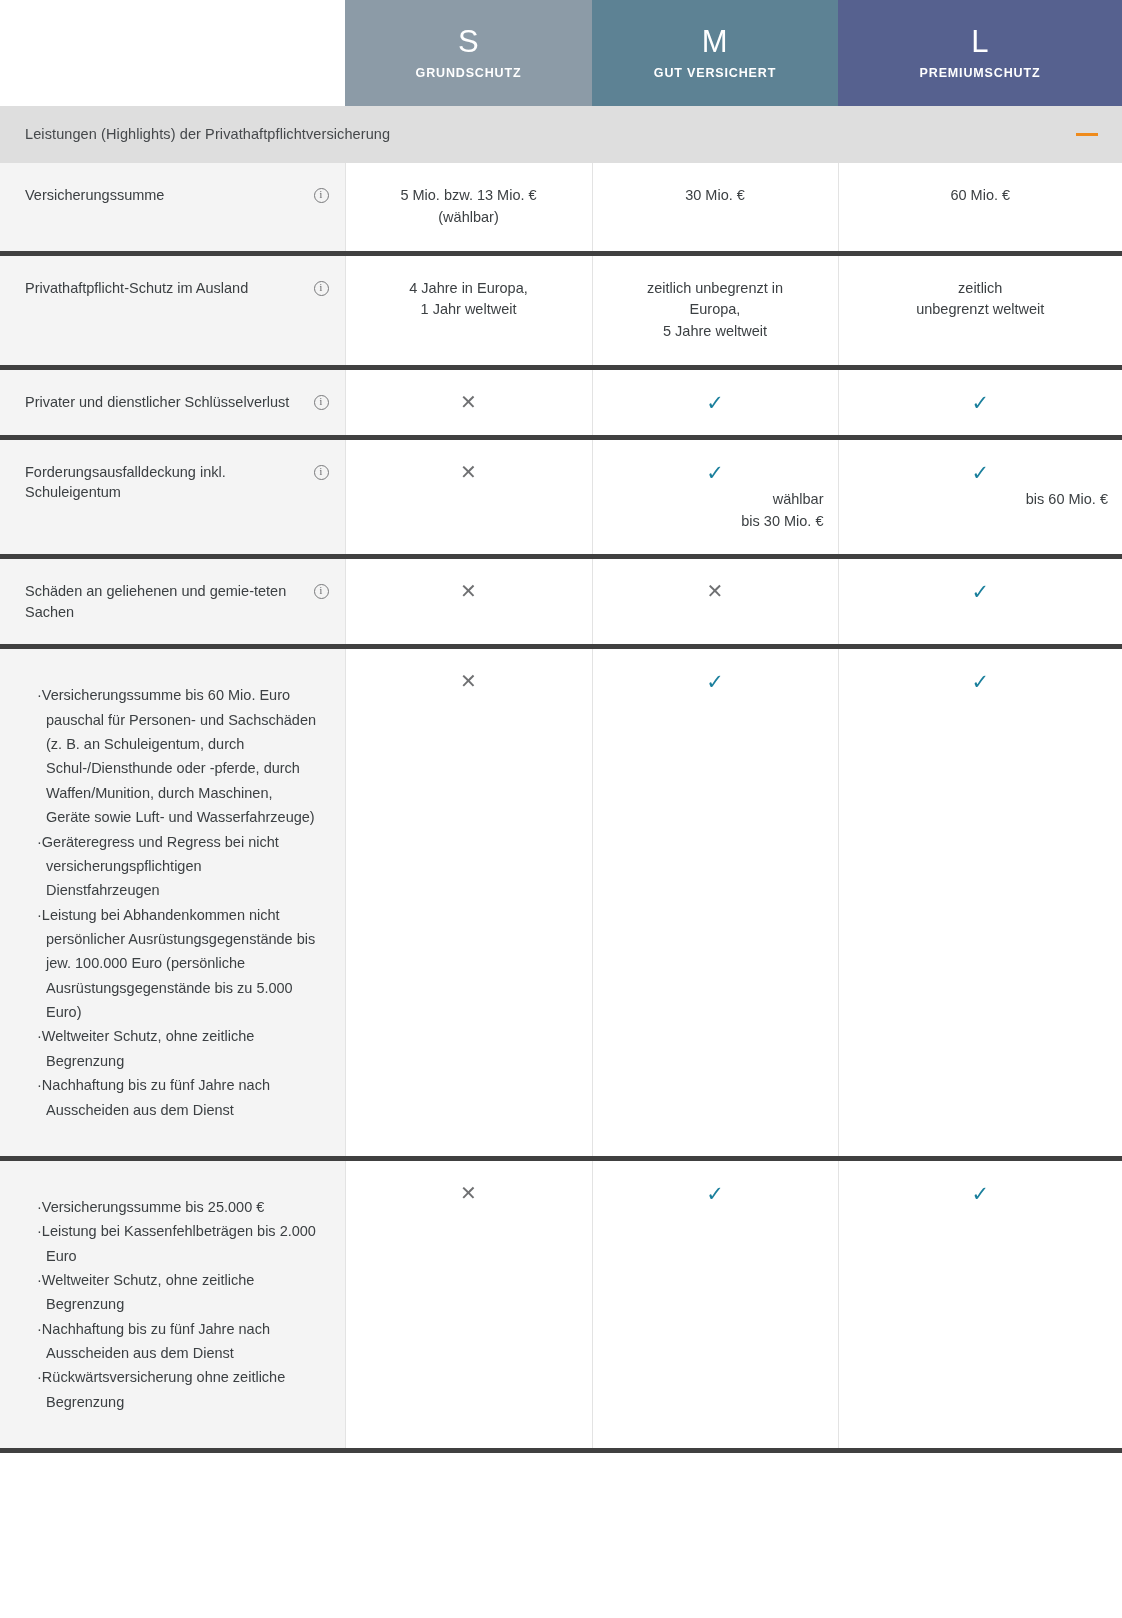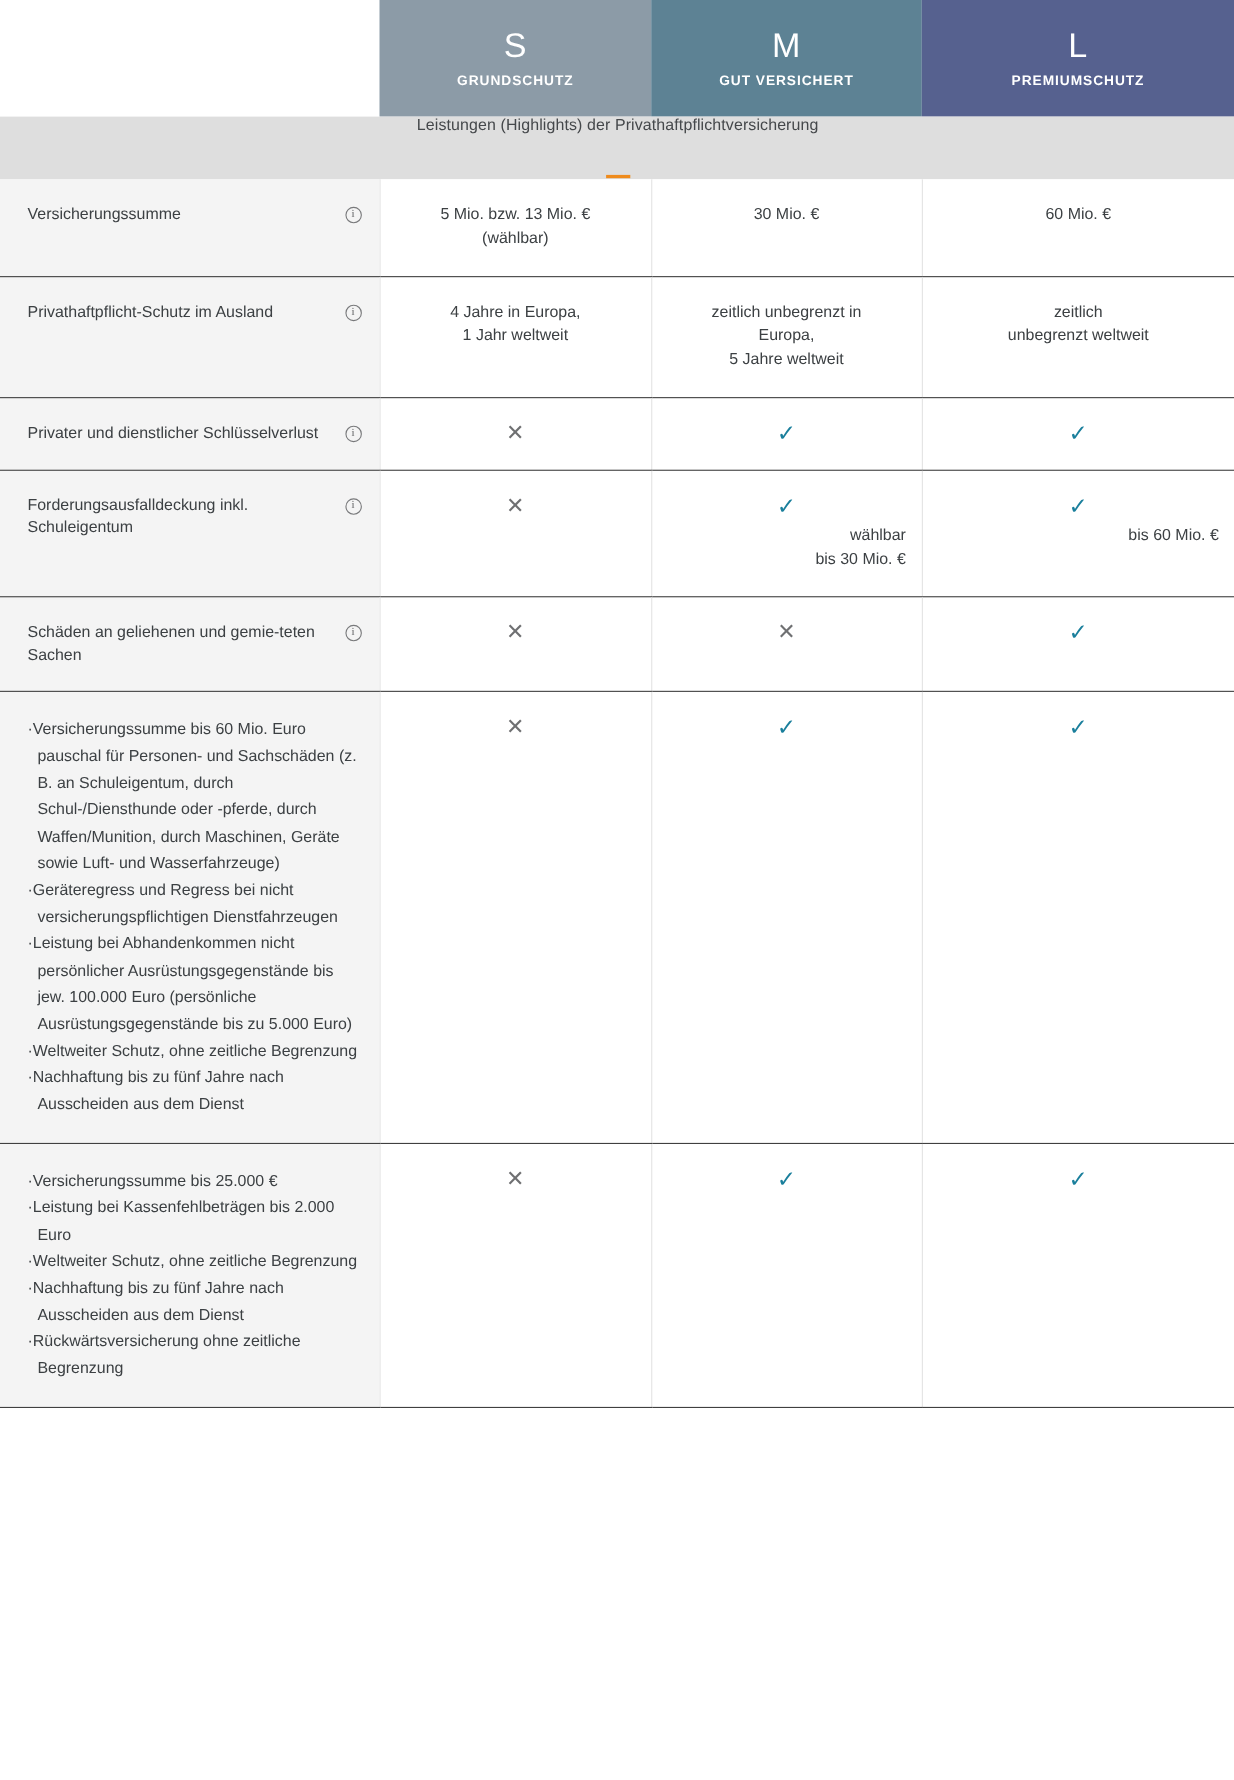--- a/index.html
+++ b/index.html
@@ -68,39 +68,38 @@
     background: #dedede;
     border: none;
     padding: 0;
   }
   .section-inner {
     height: 57px;
     display: flex;
     align-items: center;
     justify-content: space-between;
     padding: 0 24px 1px 25px;
-    flex-direction: column;
   }
   .section-title {
     font-size: 14.5px;
     color: #45484b;
     font-weight: 400;
     letter-spacing: 0.1px;
   }
   .collapse-icon {
     width: 22px;
     height: 3px;
     background: #ef8b1c;
     flex: 0 0 auto;
     display: block;
   }
 
   
   .data-row td {
-    border-bottom: 1px solid #404040;
+    border-bottom: 5px solid #404040;
     border-right: 1px solid #e3e3e3;
     vertical-align: top;
     background: #ffffff;
   }
   .data-row td.cell-l { border-right: none; }
 
   .data-row td.label-cell {
     background: #f4f4f4;
     padding: 22px 16px 22px 25px;
   }
@@ -157,21 +156,21 @@
   .mark.cross {
     color: #6f7072;
     font-size: 20px;
   }
   .mark + .sub-lines { margin-top: 6px; text-align: right; }
   .sub-lines { display: block; }
   .sub-lines .line { display: block; }
 
   
   .bullets {
-    margin: 0;
+    margin: 12px;
     padding: 0;
     list-style: none;
   }
   .bullets li {
     font-size: 14.5px;
     line-height: 1.68;
     color: #3c4043;
     text-indent: -9px;
     padding-left: 9px;
   }

